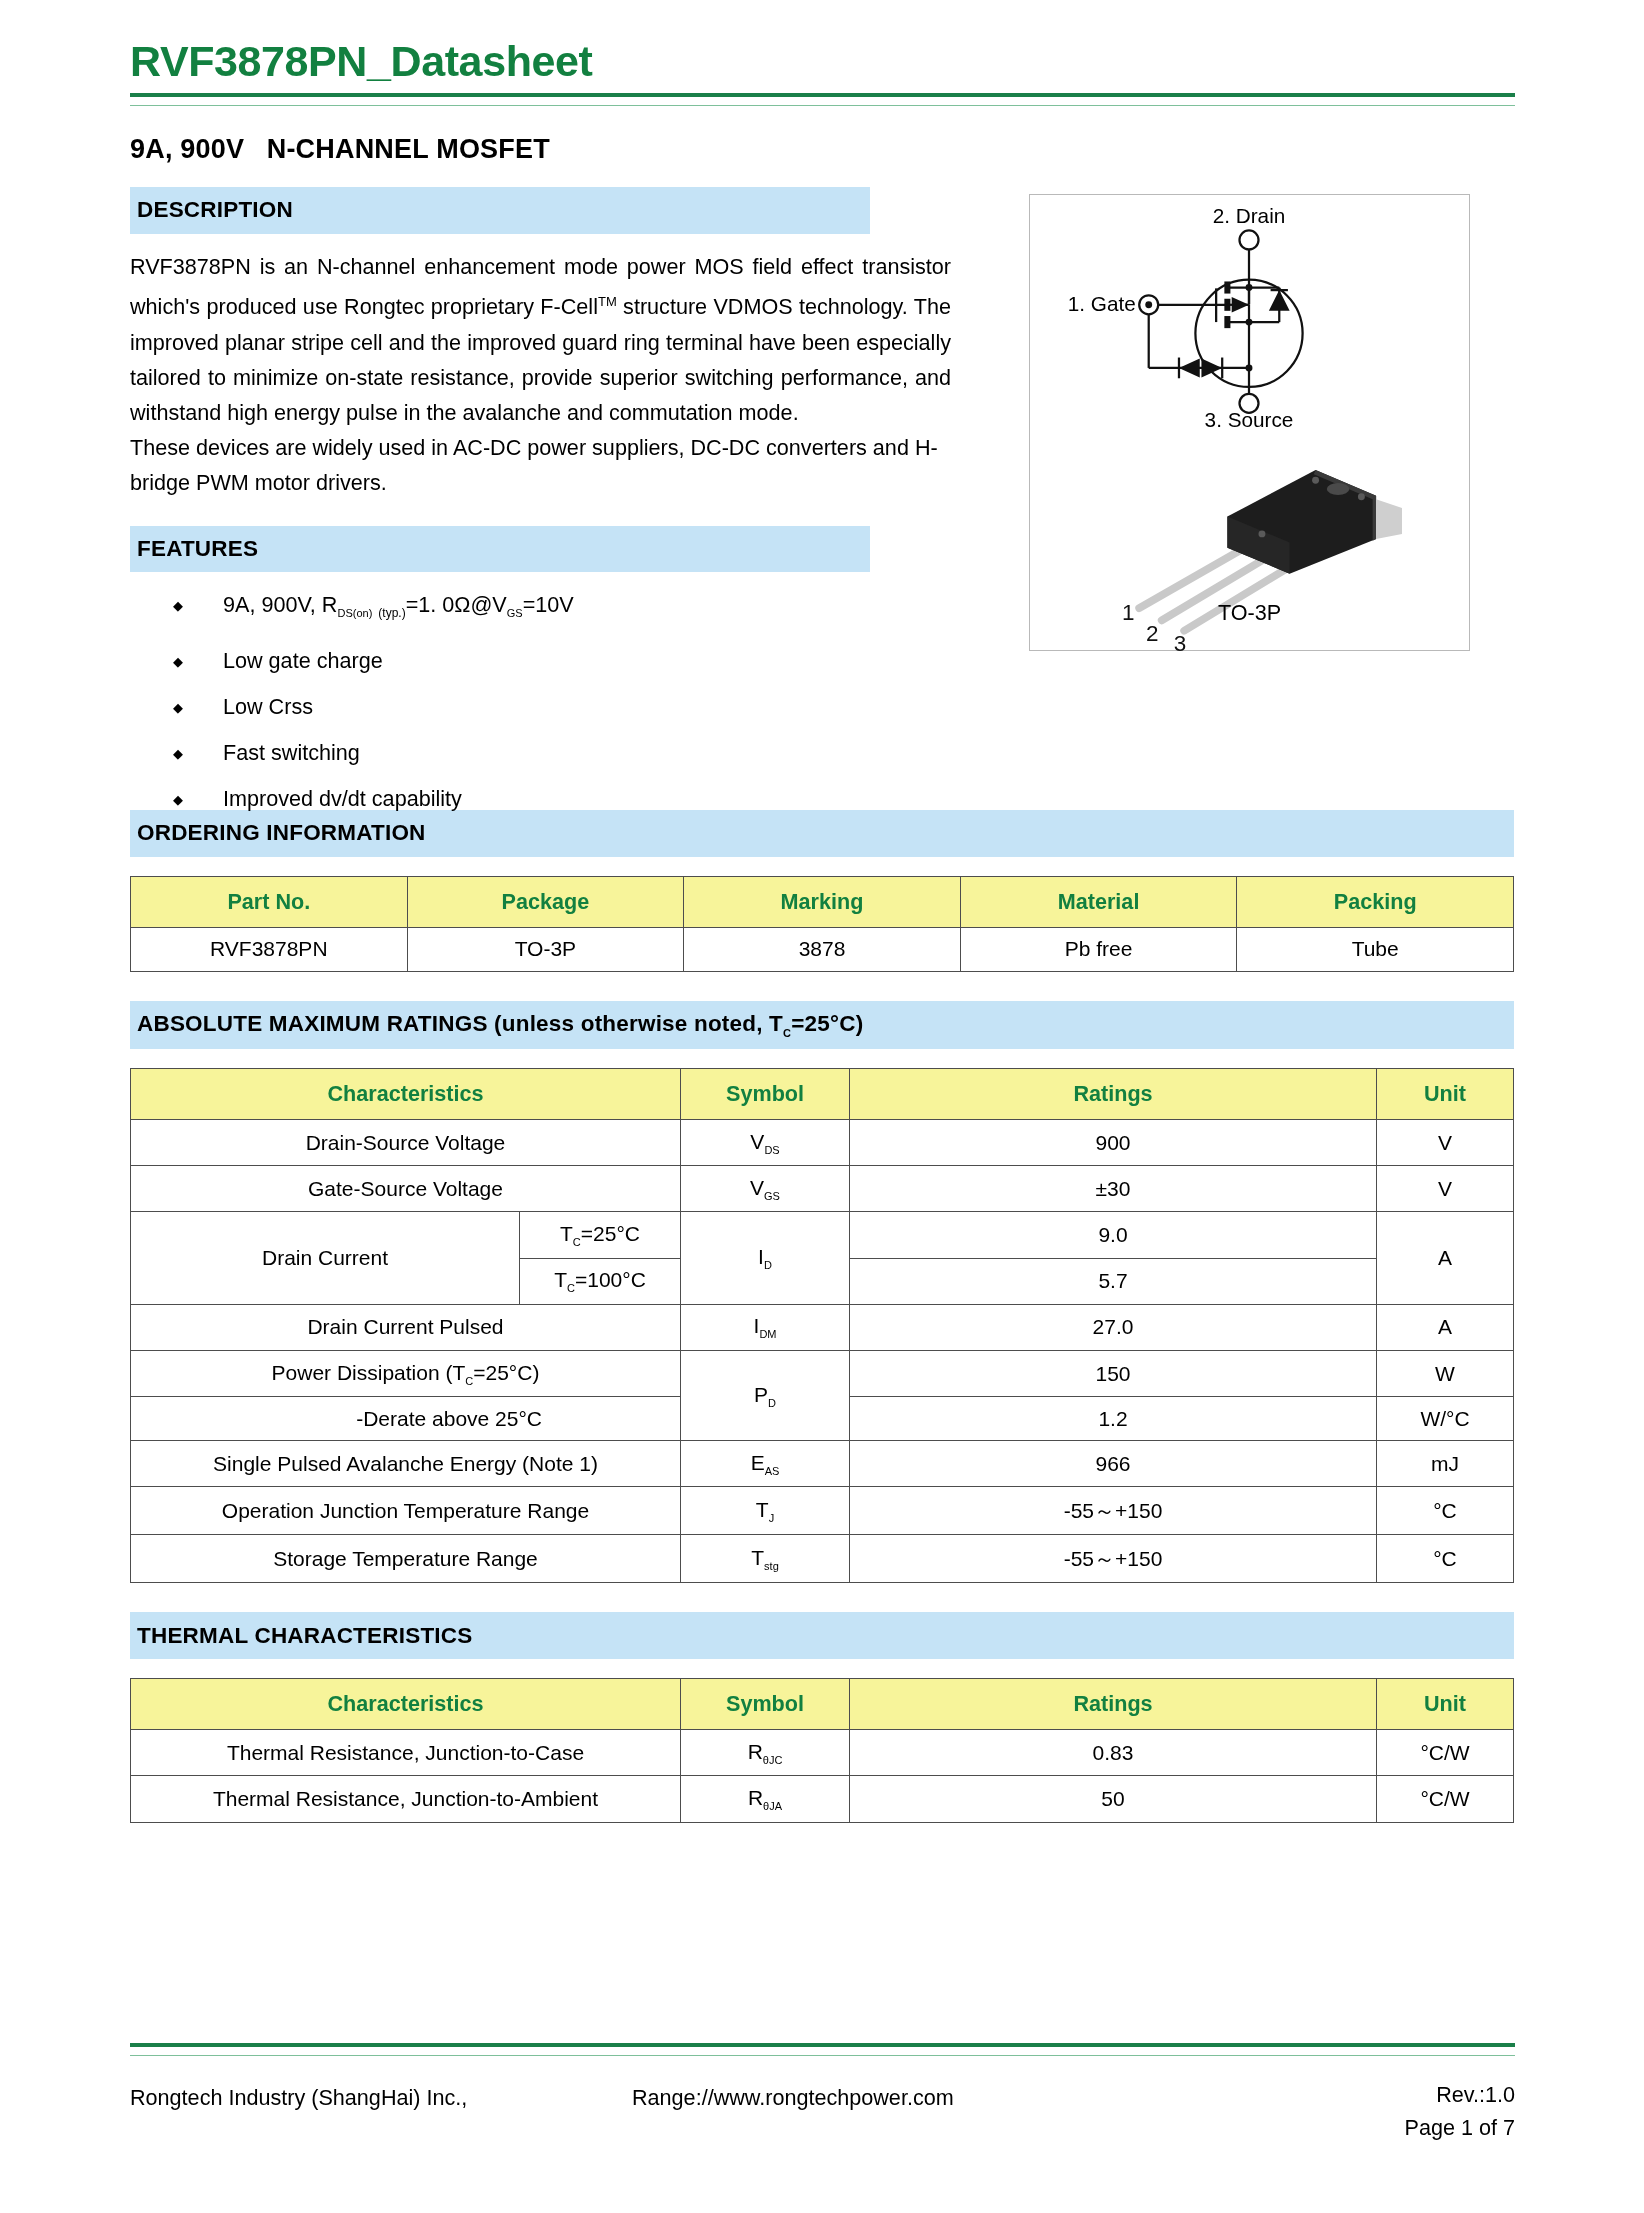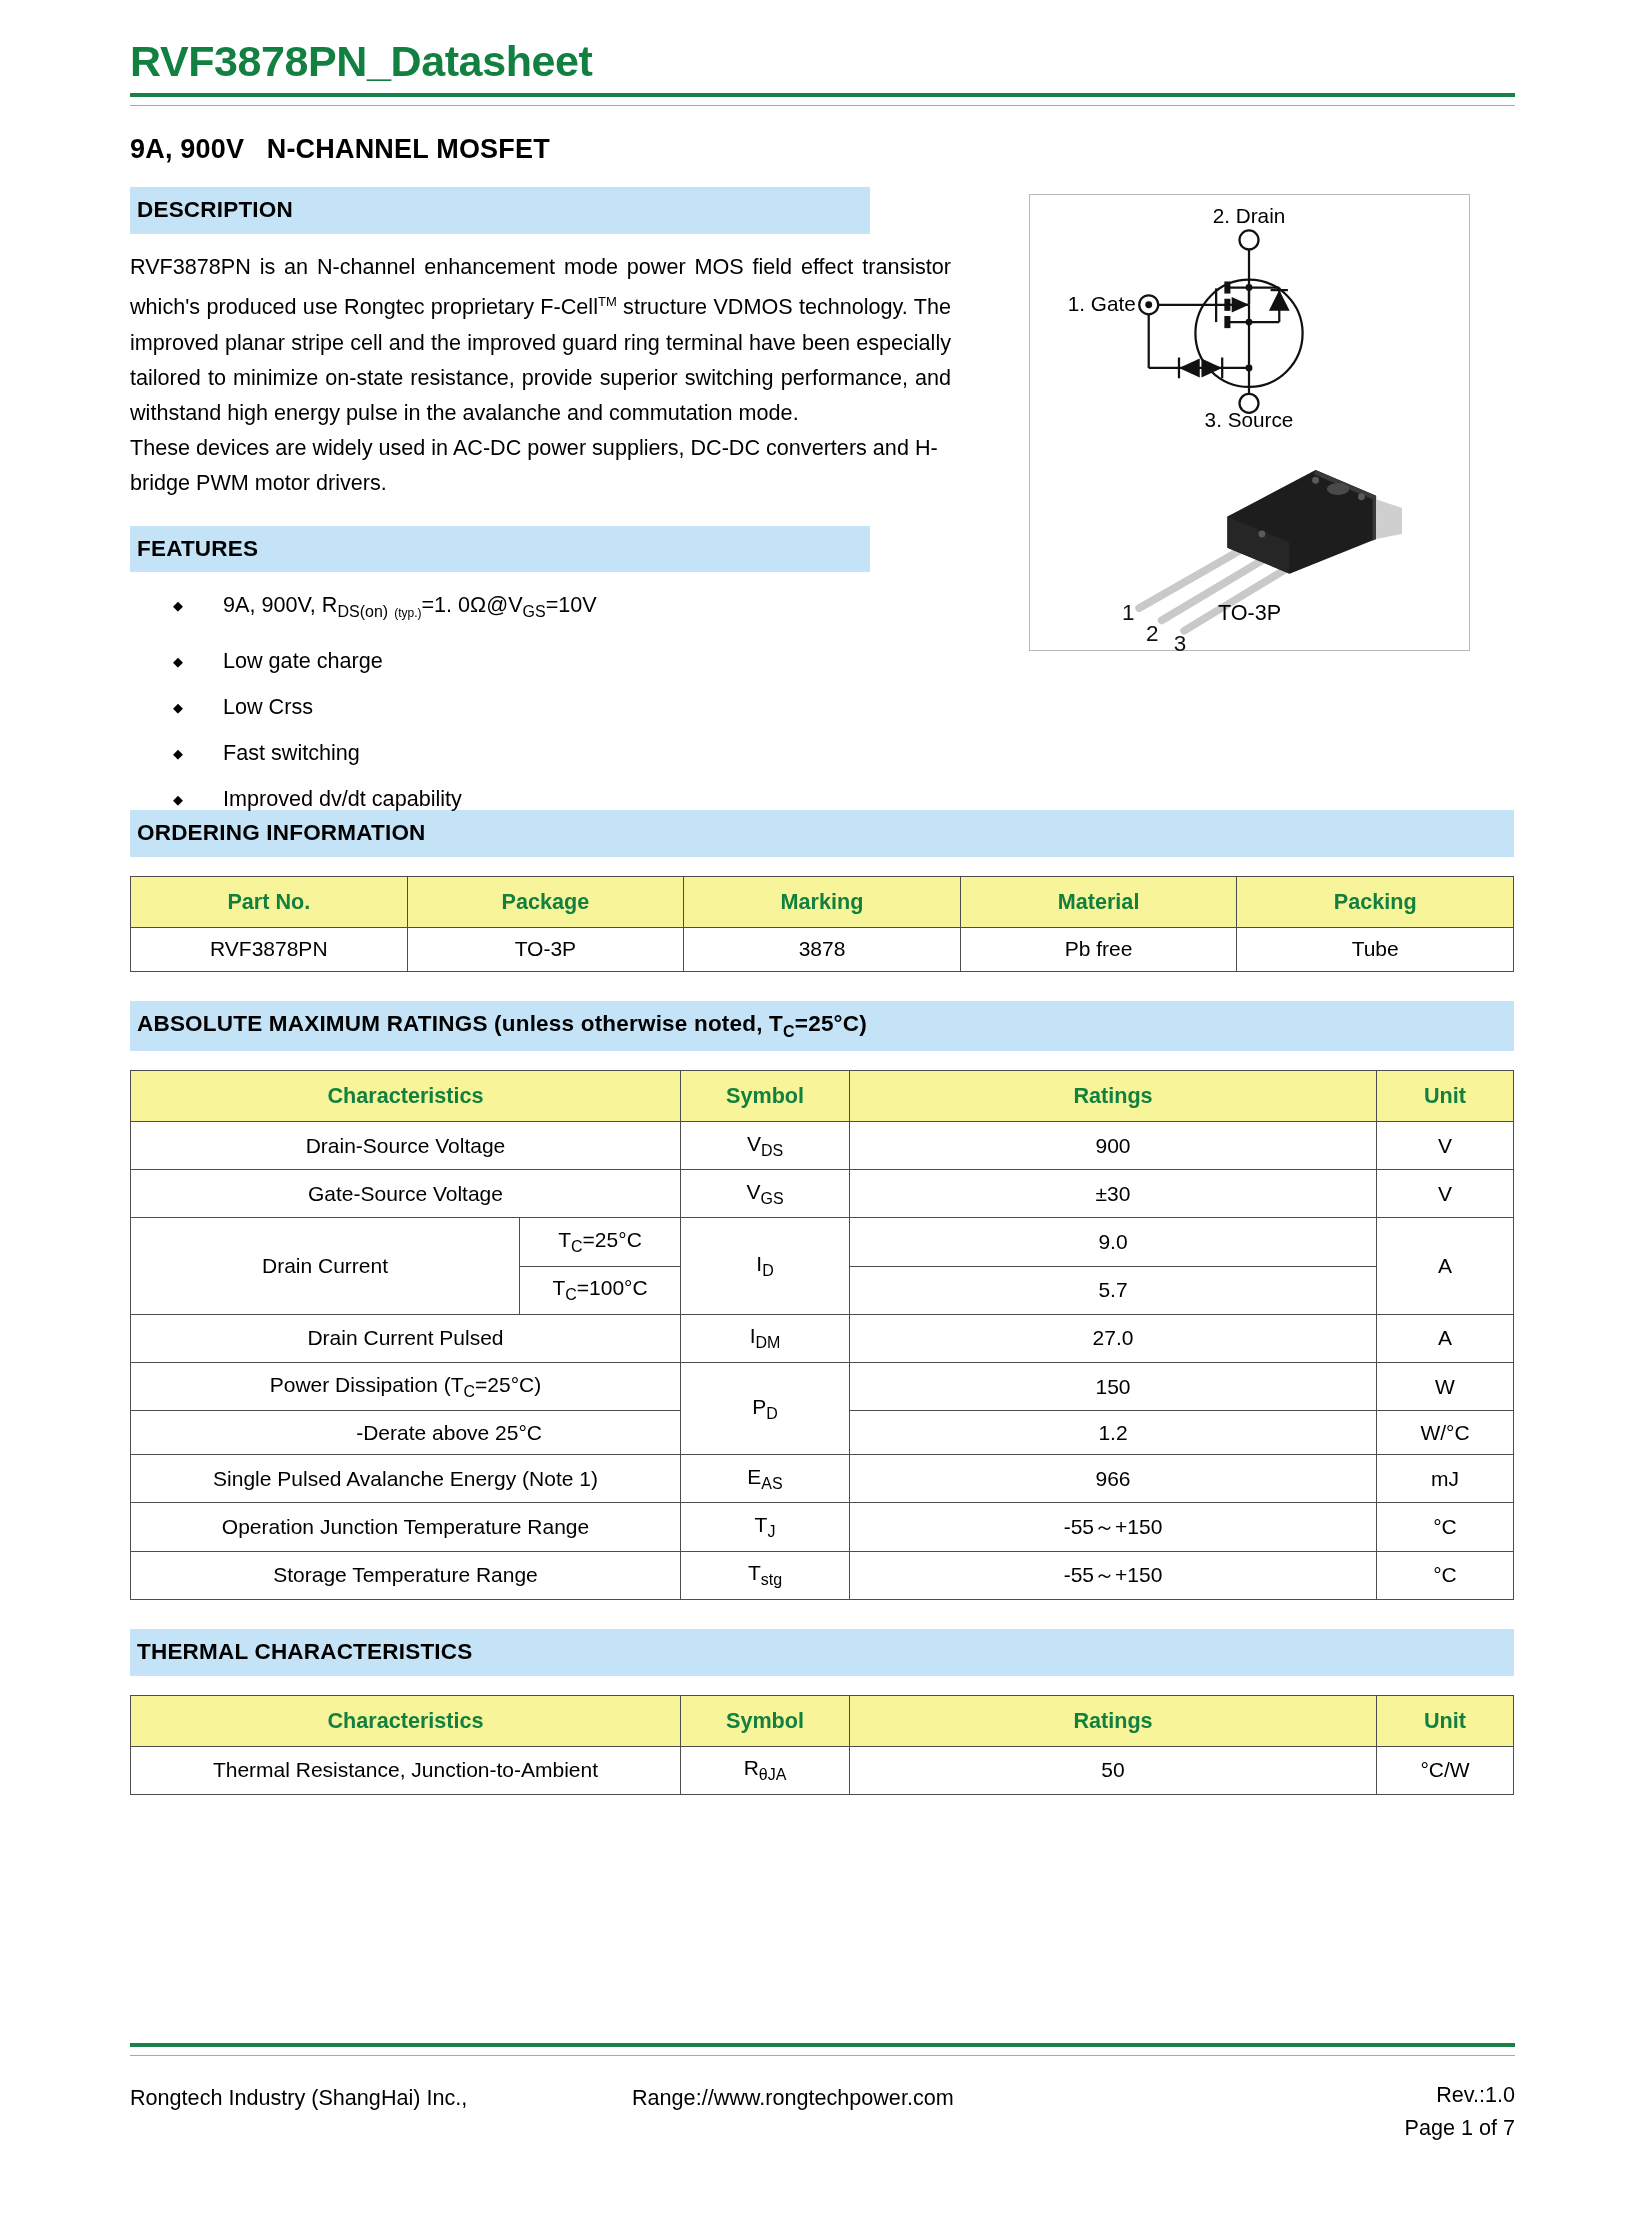--- a/index.html
+++ b/index.html
@@ -98,21 +98,21 @@
     padding-left: 50px;
   }
   ul.features li::before {
     content: "\25C6";
     position: absolute;
     left: 0;
     top: 0.9px;
     font-size: 13px;
     color: #000;
   }
-  sub.s { font-size: 16px; vertical-align: sub; }
+  sub.s { font-size: 11px; vertical-align: sub; }
   sub.ss { font-size: 12px; vertical-align: sub; }
 
   
   .pkg-box {
     position: absolute;
     left: 899px;
     top: 7px;
     width: 441px;
     height: 457px;
     border: 1.7px solid #b9b9b9;
@@ -420,20 +420,26 @@
       <thead>
         <tr>
           <th>Characteristics</th>
           <th>Symbol</th>
           <th>Ratings</th>
           <th>Unit</th>
         </tr>
       </thead>
       <tbody>
         <tr>
+          <td class="left">Thermal Resistance, Junction-to-Case</td>
+          <td>R<sub class="s">θJC</sub></td>
+          <td>0.83</td>
+          <td>°C/W</td>
+        </tr>
+        <tr>
           <td class="left">Thermal Resistance, Junction-to-Ambient</td>
           <td>R<sub class="s">θJA</sub></td>
           <td>50</td>
           <td>°C/W</td>
         </tr>
       </tbody>
     </table>
   </div>
 
   <div class="footer">

